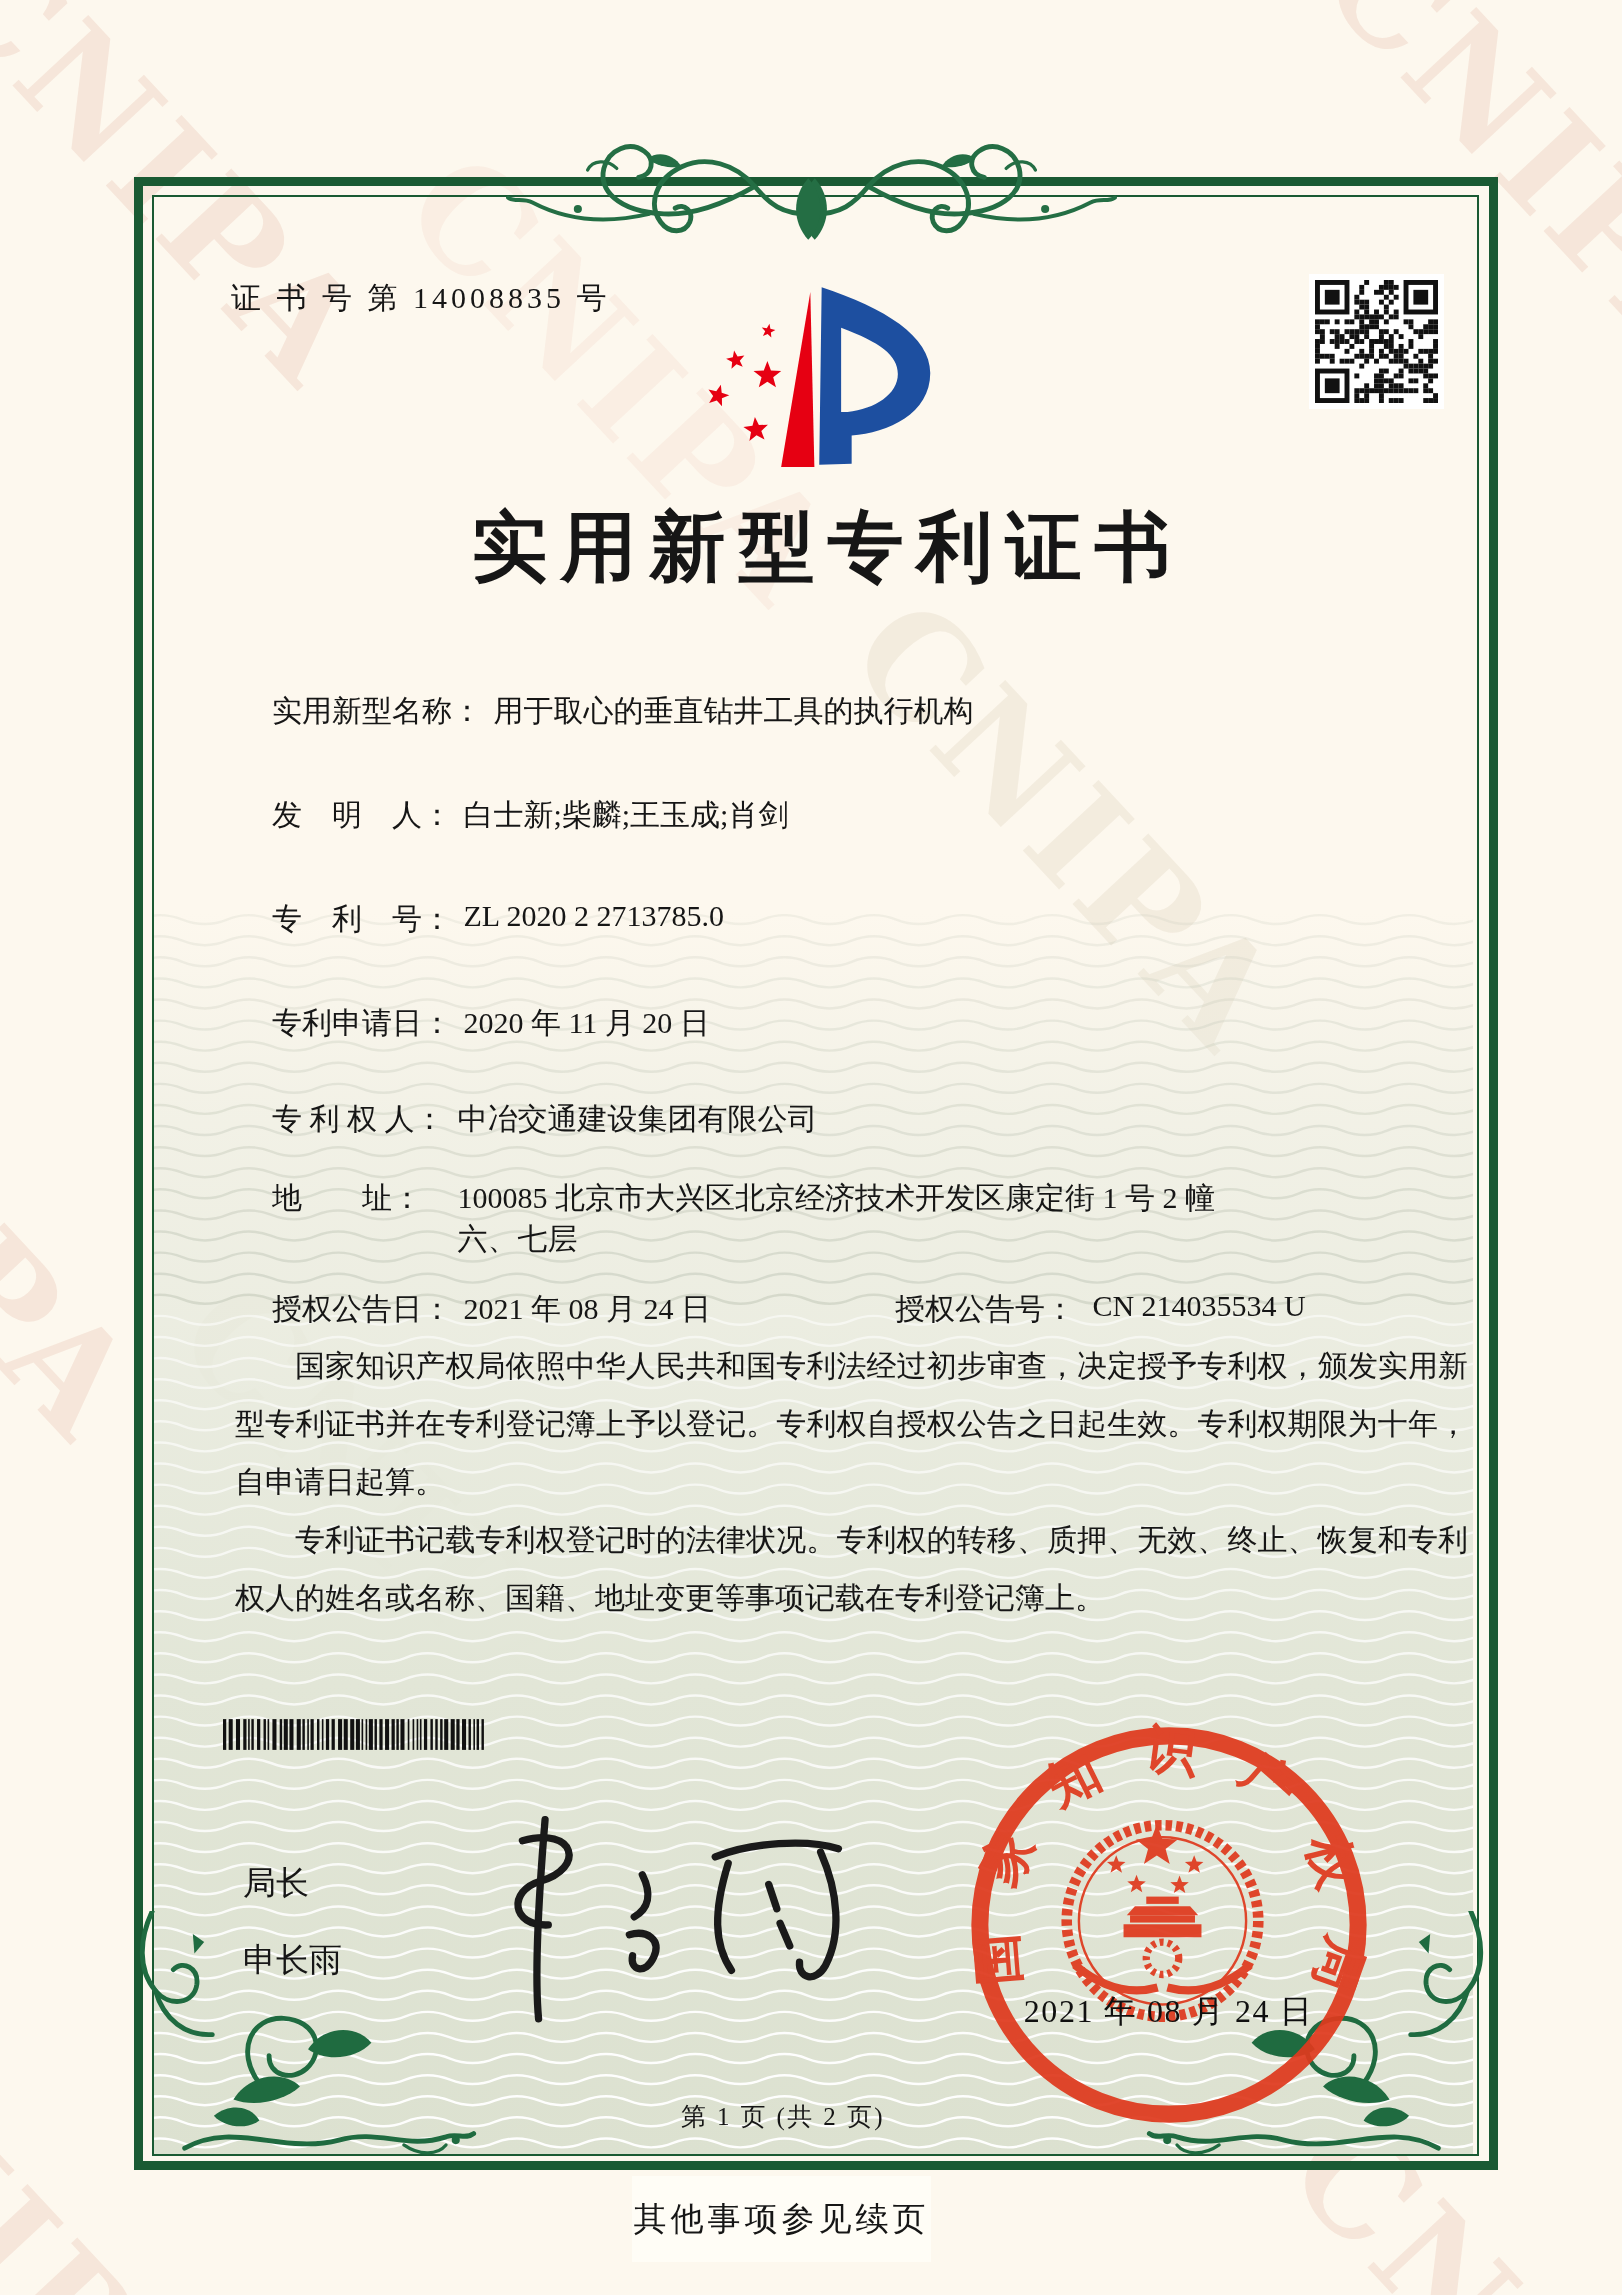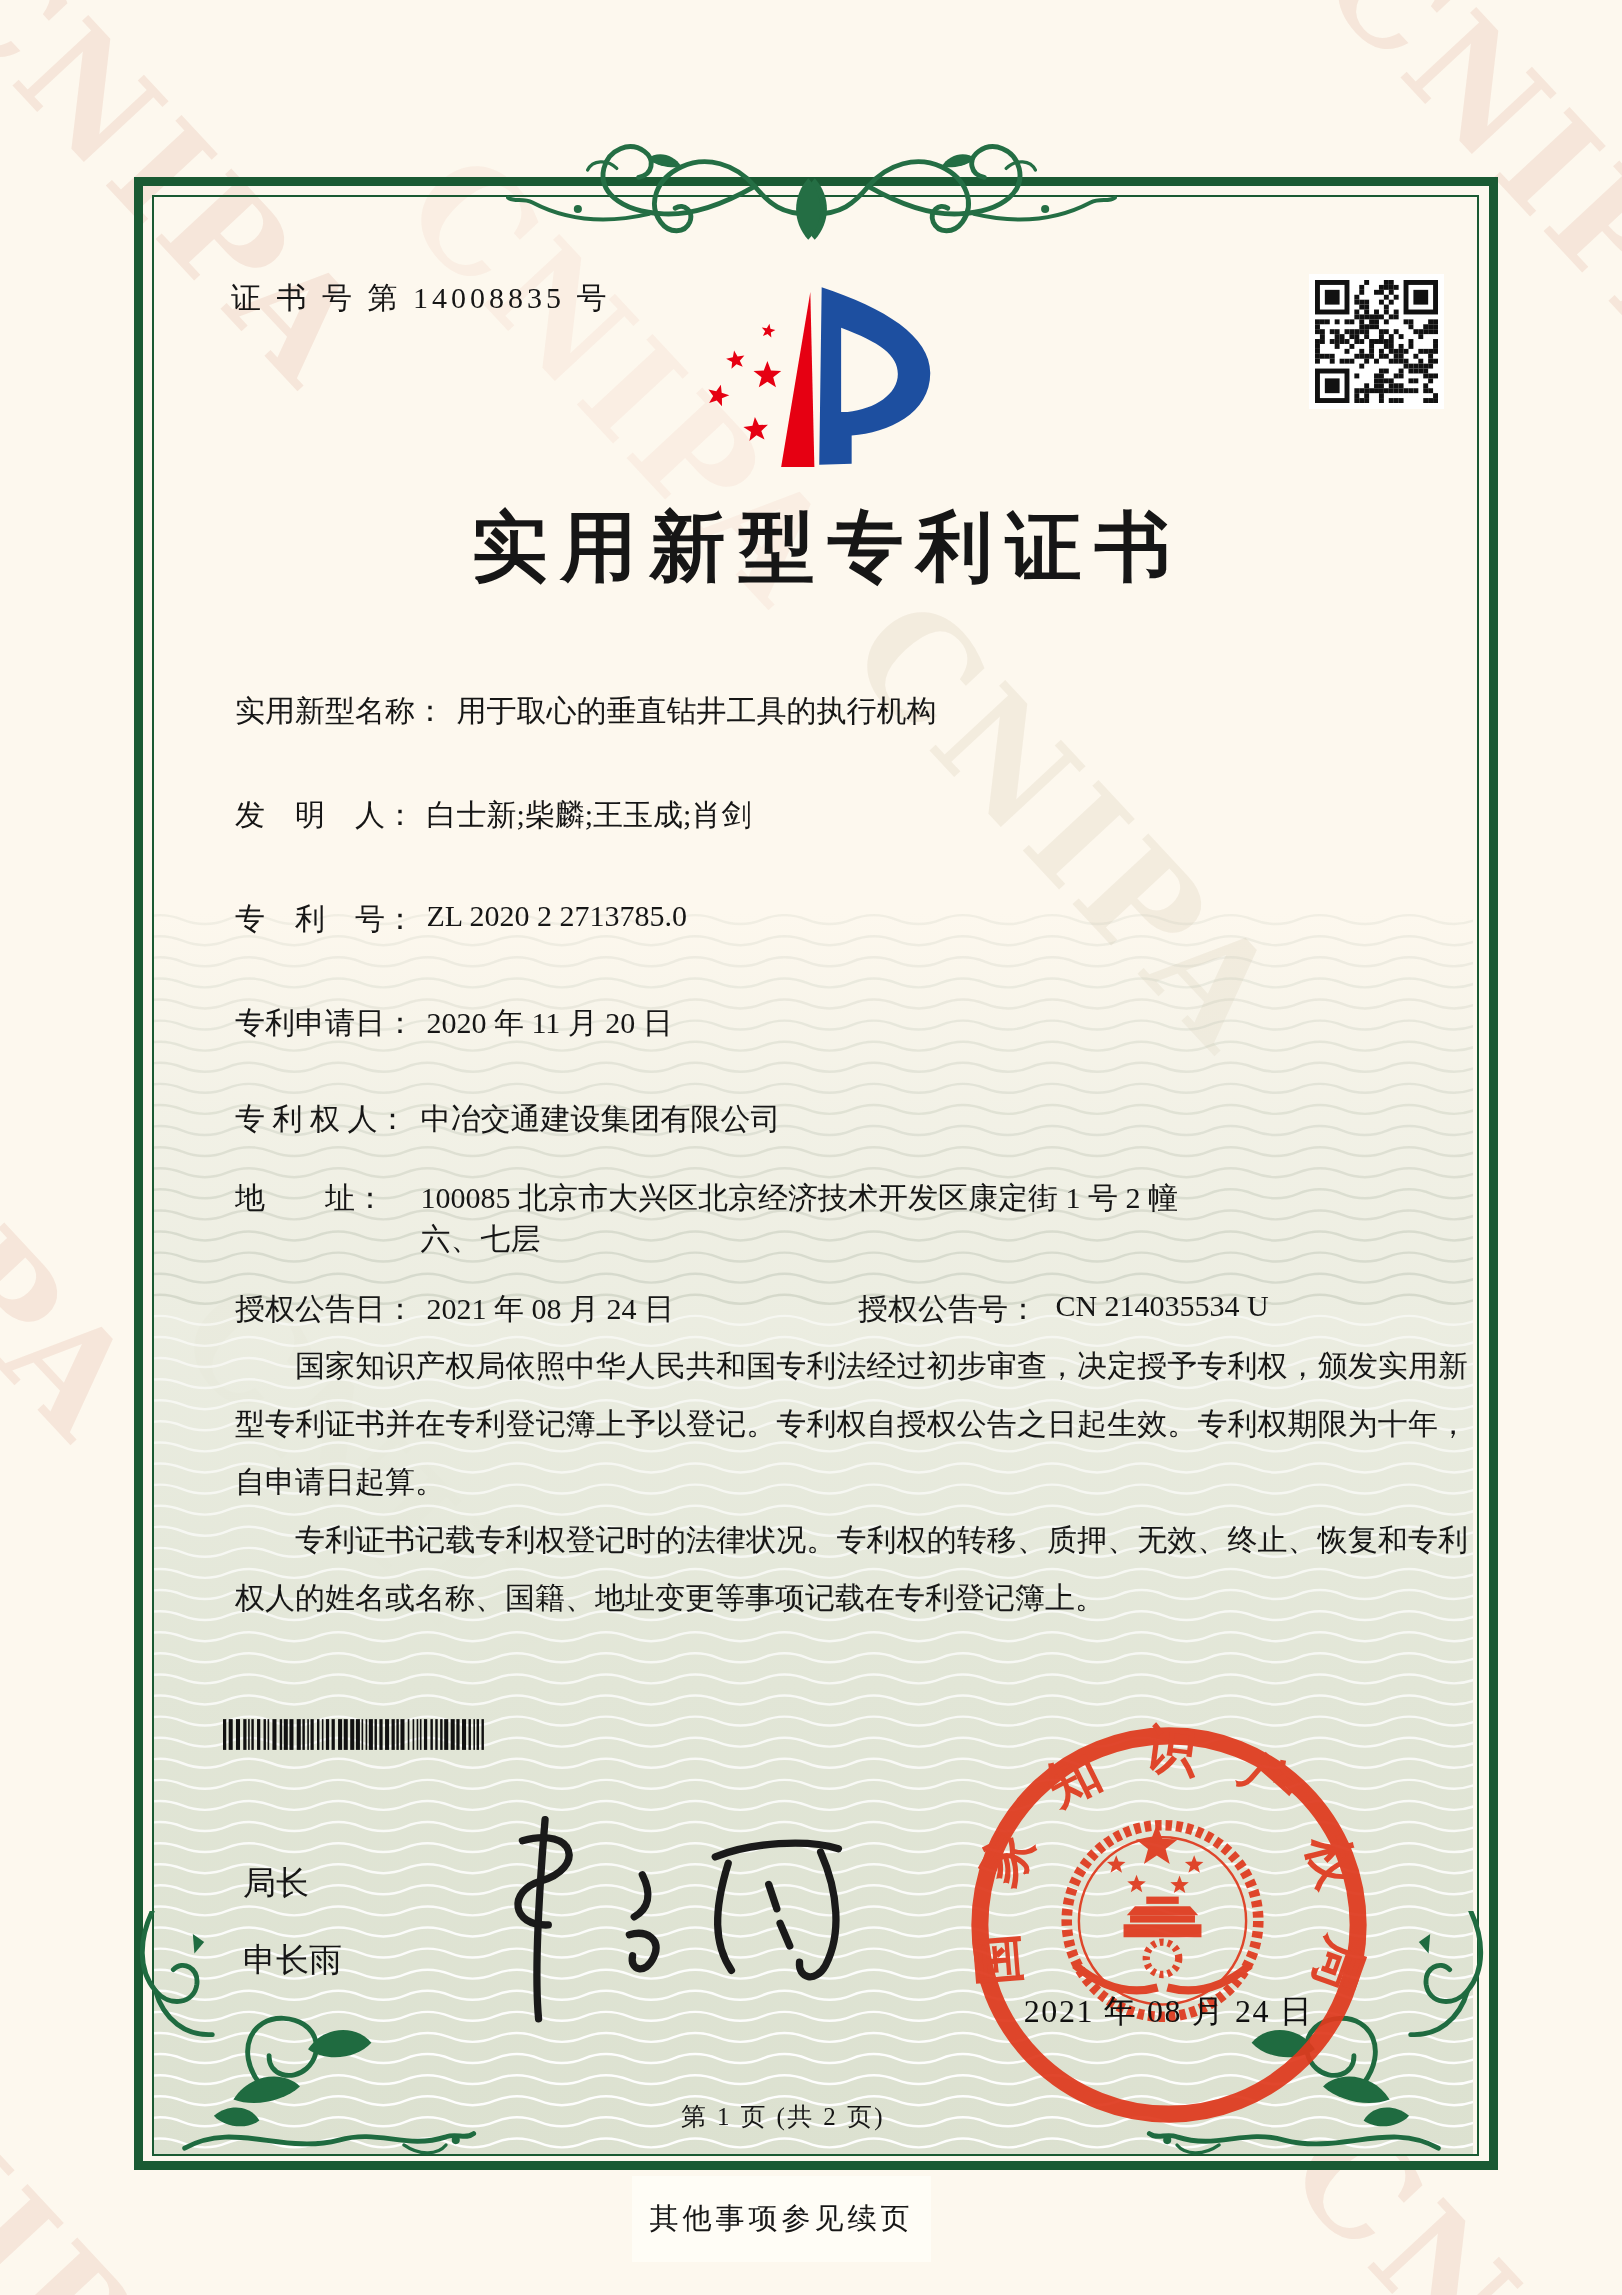--- a/index.html
+++ b/index.html
@@ -28,42 +28,42 @@
 
   
   .cert-no{left:231px;top:278px;font-size:30px;letter-spacing:4px;z-index:4;}
   .logo{left:690px;top:258px;z-index:4;}
   .qr{left:1309px;top:274px;width:135px;height:135px;background:#ffffff;padding:5.7px;box-sizing:border-box;z-index:4;}
   .title{left:16px;top:497px;width:1623px;text-align:center;font-size:76px;font-weight:700;
          letter-spacing:13px;z-index:4;}
 
   
   .row{left:235px;width:1233px;font-size:30px;z-index:4;display:flex;}
-  .row .lbl{flex:0 0 auto;min-width:174px;white-space:nowrap;}
+  .row .lbl{flex:0 0 auto;min-width:174px;white-space:nowrap;margin-left:37px;}
   .row .val{flex:1 1 auto;margin-left:11.4px;white-space:pre-line;}
   .grant2{position:absolute;left:623px;top:0;display:flex;gap:6px;}
 
   .paras{left:235px;top:1337px;width:1233px;font-size:30px;line-height:58px;
          text-align:justify;z-index:4;}
   .paras p{margin:0;text-indent:2em;}
 
   .barcode{left:223px;top:1719px;z-index:4;}
 
   .dir-title{left:243px;top:1861px;font-size:33px;font-family:"Liberation Sans","DejaVu Sans",sans-serif;z-index:4;}
   .dir-name{left:243px;top:1938px;font-size:33px;font-family:"Liberation Sans","DejaVu Sans",sans-serif;z-index:4;}
   .signature{left:454px;top:1805px;z-index:4;}
 
   .seal{left:962px;top:1718px;z-index:4;}
   .seal-date{left:978px;top:1990px;width:381px;text-align:center;font-size:32px;letter-spacing:1.6px;
              color:#101010;z-index:5;}
 
   .footer-page{left:0;top:2100px;width:1566px;text-align:center;font-size:25px;letter-spacing:2.4px;z-index:4;}
   .cont-box{left:632px;top:2176px;width:299px;height:86px;background:#fffdf6;z-index:4;
             display:flex;align-items:center;justify-content:center;}
-  .cont-box span{font-size:29px;letter-spacing:4px;}
+  .cont-box span{font-size:33px;letter-spacing:4px;}
 </style>
 </head>
 <body>
 
 <div class="page">
 
   <div class="wm pink" style="left:24px;top:-97px">CNIPA</div>
   <div class="wm pink" style="left:495px;top:122px;color:rgba(222,158,138,0.10)">CNIPA</div>
   <div class="wm pink" style="left:1412px;top:-105px">CNIPA</div>
   <div class="wm tan" style="left:941px;top:568px">CNIPA</div>

